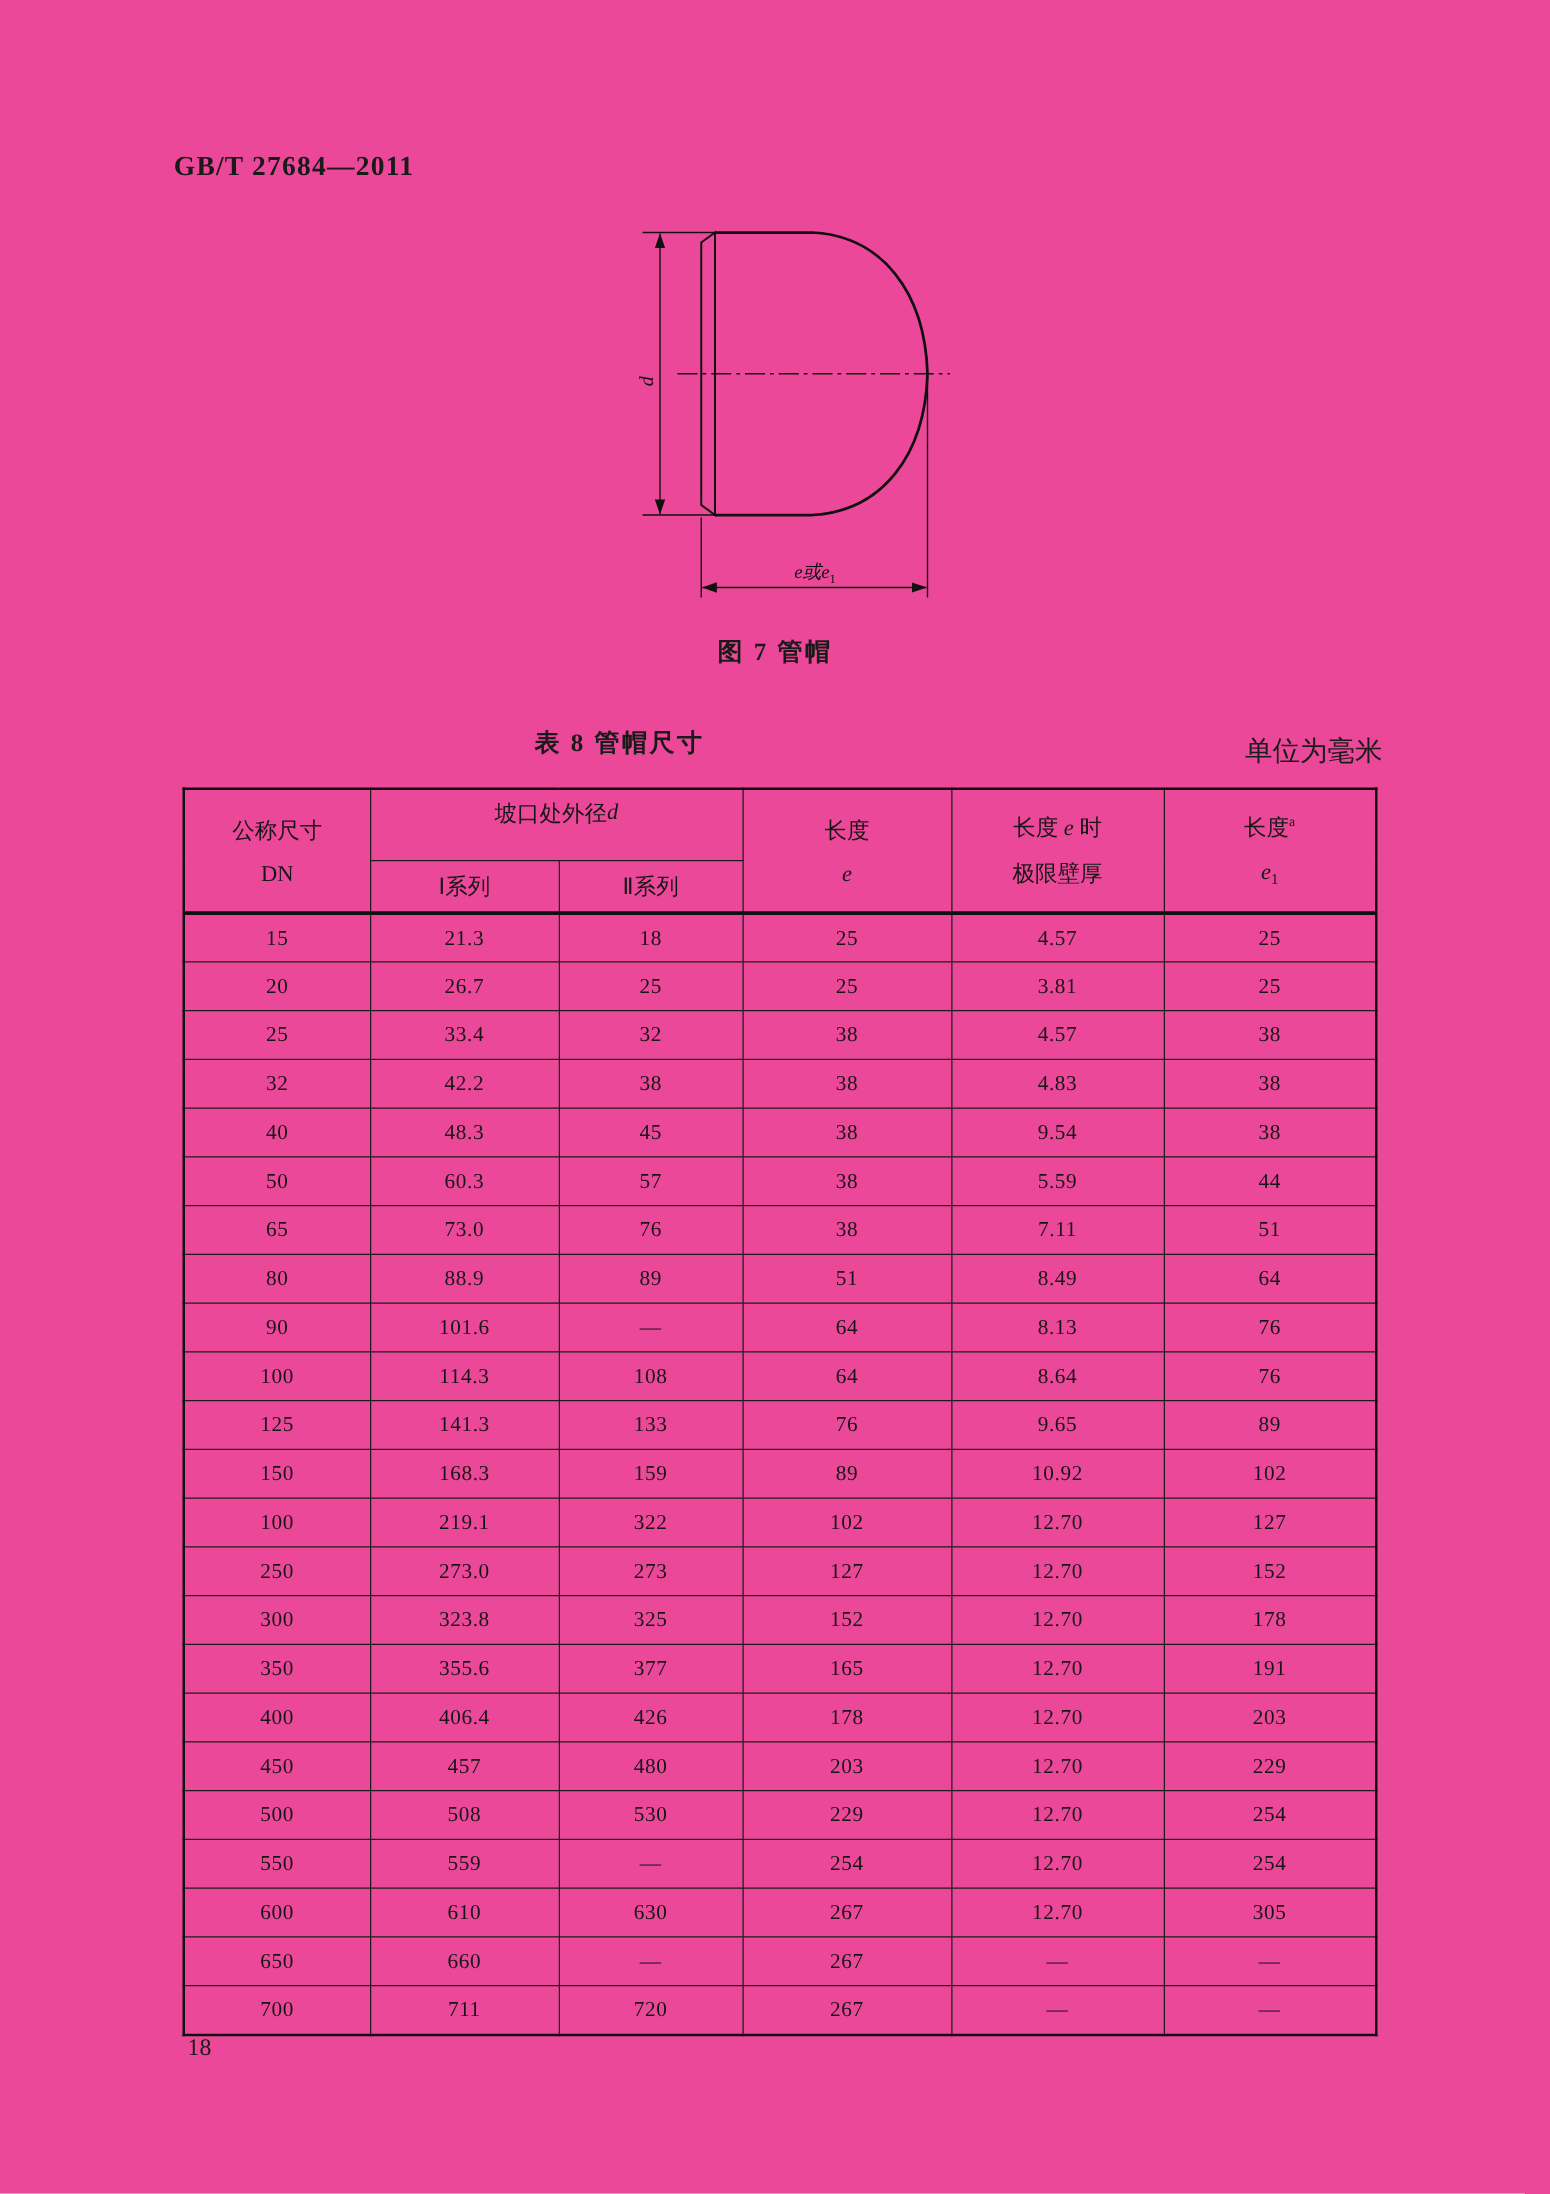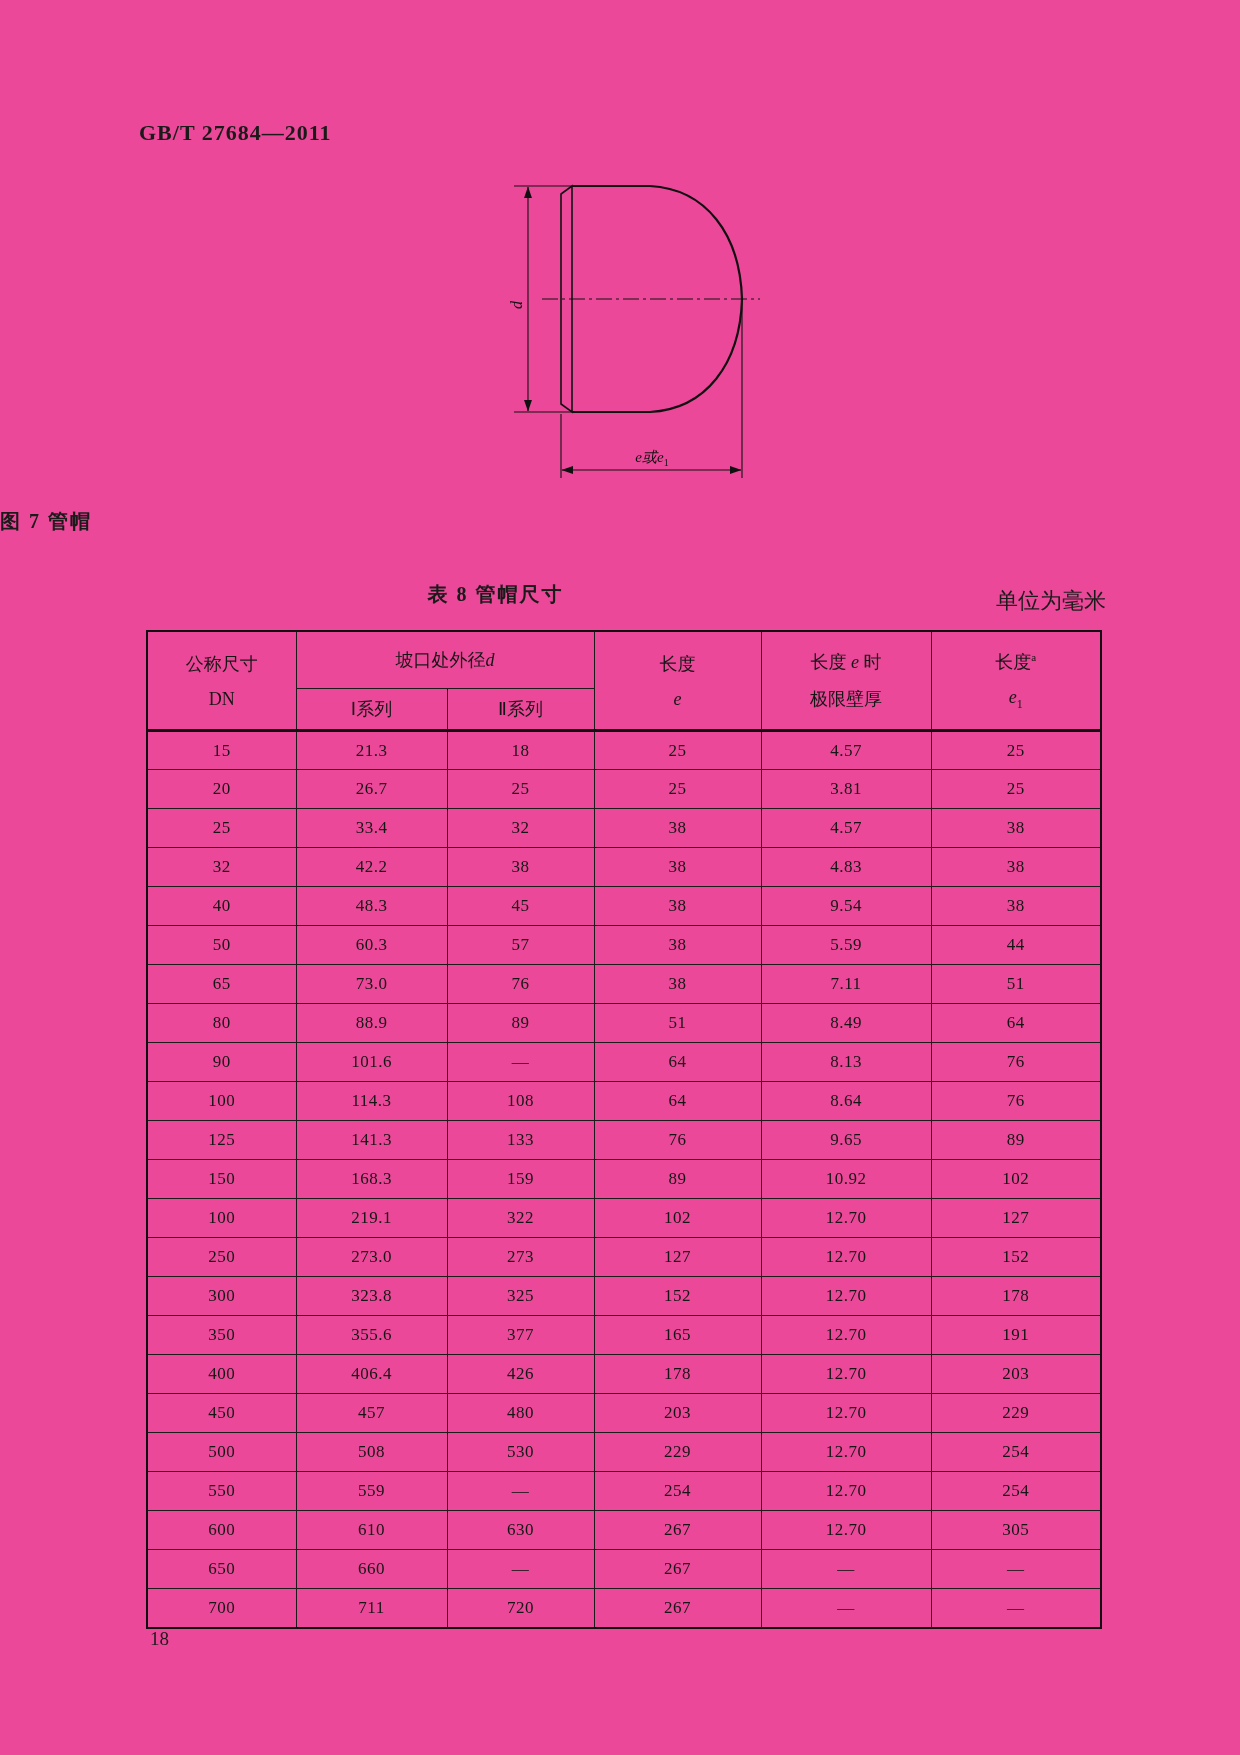--- a/index.html
+++ b/index.html
@@ -18,21 +18,21 @@
 
   .figure-wrap { position:absolute; left:498px; top:174px; }
 
   .note {
     position:absolute; left:155px; top:424px; width:960px;
     font-size:19px; line-height:1.3;
   }
 
   .fig-caption {
     position:absolute; left:0; top:508px; width:1240px;
-    text-align:left; font-size:20px; font-weight:bold; letter-spacing:2px;
+    text-align:center; font-size:20px; font-weight:bold; letter-spacing:2px;
   }
 
   .table-caption {
     position:absolute; left:0; top:581px; width:991px;
     text-align:center; font-size:20px; font-weight:bold; letter-spacing:2px;
   }
   .unit-note {
     position:absolute; right:134px; top:586px;
     font-size:22px;
   }
@@ -46,21 +46,21 @@
     border:1px solid #1c1c1c; text-align:center; vertical-align:middle;
     font-weight:normal; color:#161616;
   }
   .dim-table { border:2.5px solid #111; }
   .dim-table thead { border-bottom:3px solid #111; }
   .dim-table thead th { font-size:18px; }
   .dim-table thead tr.sub-row th { height:42px; }
   .dim-table tbody td { height:39px; letter-spacing:0.5px; }
 
   .th-stack { display:flex; flex-direction:column; justify-content:center; gap:13px; height:97px; }
-  .th-single { height:42px; display:flex; align-items:center; justify-content:center; }
+  .th-single { height:42px; display:flex; justify-content:center; }
   i.var { font-style:italic; font-family:"Liberation Serif", serif; }
   sup { font-size:11px; }
   sub { font-size:12px; }
 
   .page-number {
     position:absolute; left:150px; top:1628px; font-size:19px;
   }
 </style>
 </head>
 <body>

